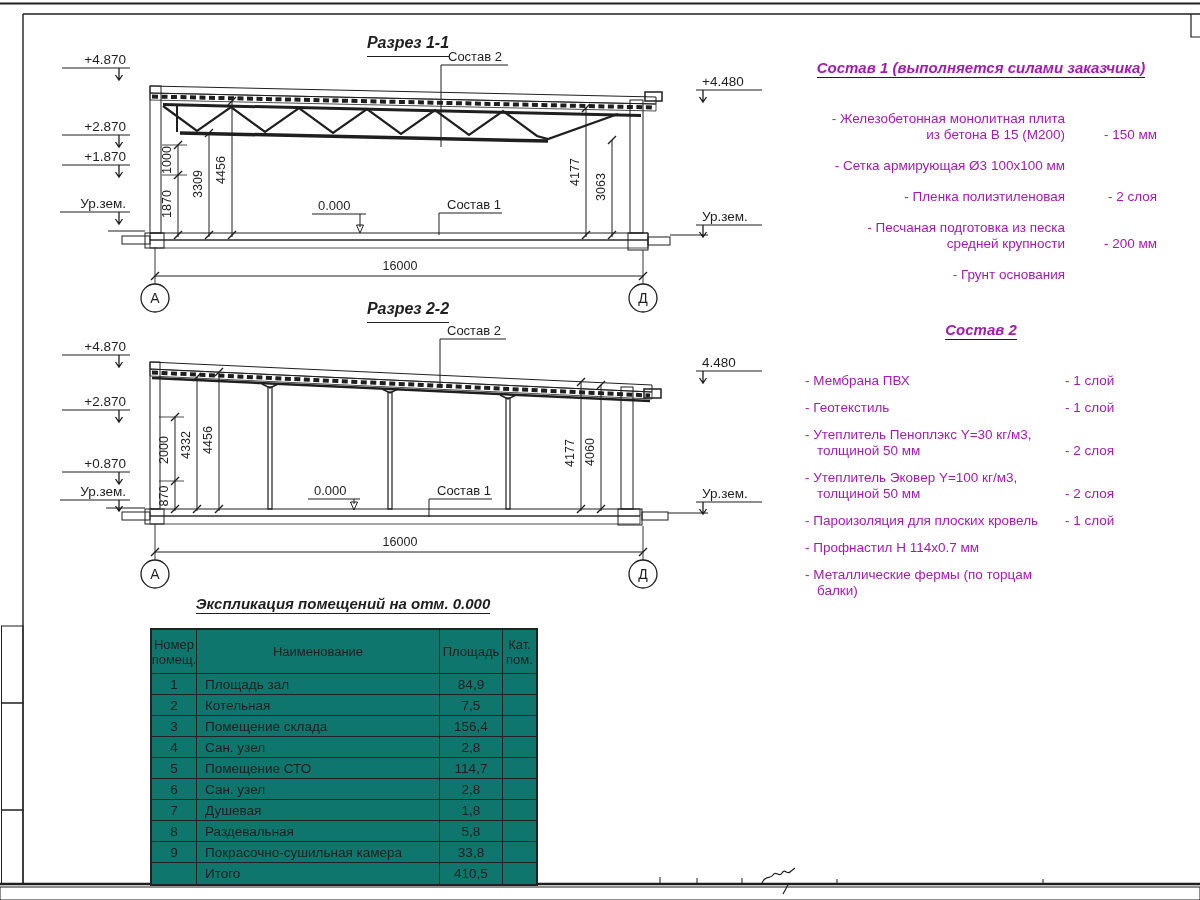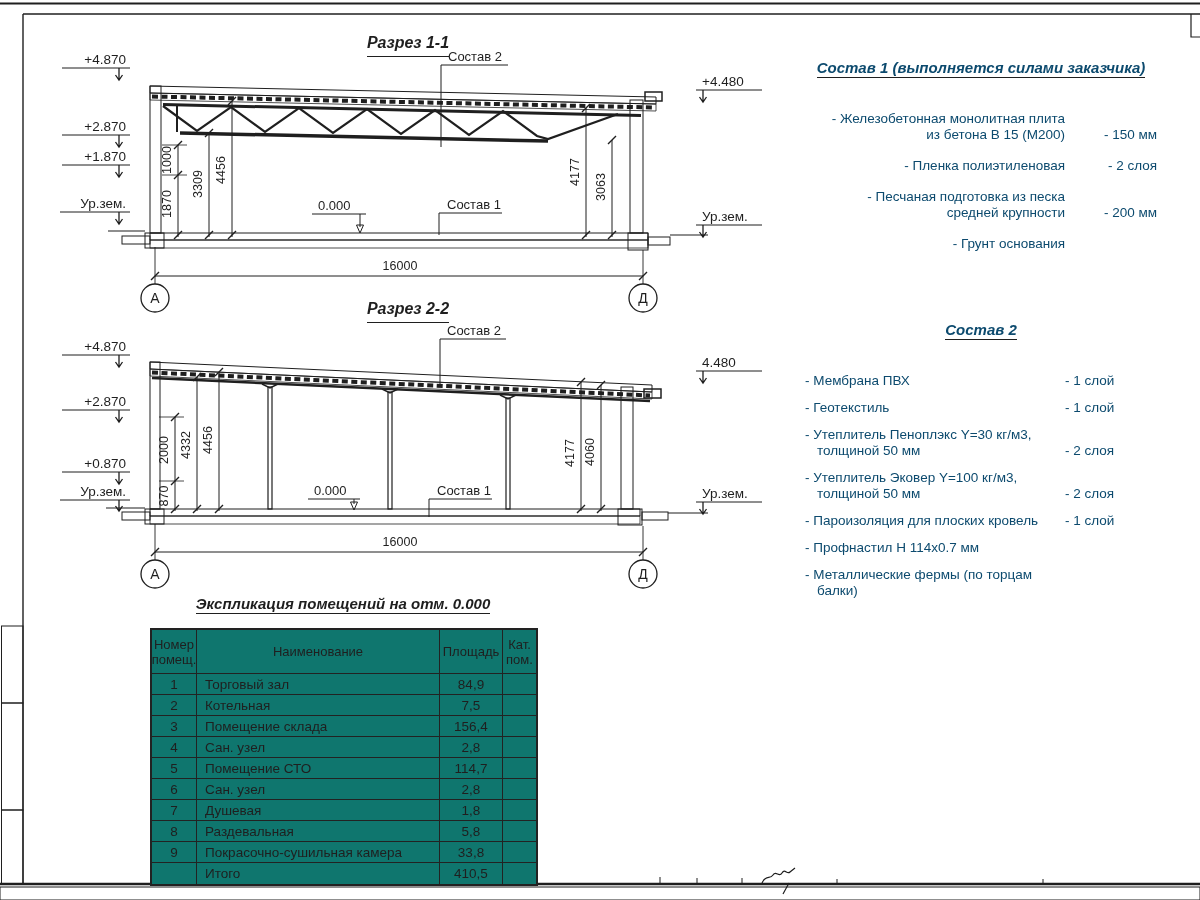--- a/index.html
+++ b/index.html
@@ -8,21 +8,21 @@
   .page *{box-sizing:border-box;}
   svg.linework{position:absolute;left:0;top:0;}
   svg text{font-family:"Liberation Sans",sans-serif;fill:#1f1f1f;}
   svg .dim{font-size:12.5px;}
   svg .elev{font-size:13.5px;}
   svg .call{font-size:13px;}
   svg .axl{font-size:14px;}
   svg line,svg path,svg polyline,svg polygon,svg rect,svg circle{stroke:#1f1f1f;fill:none;}
   .sec-title{position:absolute;text-align:center;font-size:16px;font-weight:bold;font-style:italic;}
   .sec-title span{display:inline-block;border-bottom:1.6px solid #1f1f1f;padding-bottom:4px;}
-  .sostav{position:absolute;width:352px;font-size:13.5px;line-height:16px;color:#0c4a6e;}
+  .sostav{position:absolute;width:352px;font-size:13.5px;line-height:16px;color:#a21caf;}
   .sostav .sttl{text-align:center;font-size:15px;font-weight:bold;font-style:italic;margin-bottom:33px;}
   .sostav .sttl span{display:inline-block;border-bottom:1.5px solid #1f1f1f;padding-bottom:1px;}
   .srow{display:flex;align-items:flex-end;}
   .sostav1 .srow{margin-bottom:15px;text-align:right;}
   .sostav2 .srow{margin-bottom:11px;}
   .sname{flex:1;white-space:pre-line;padding-left:12px;text-indent:-12px;}
   .sval{width:92px;flex:none;white-space:nowrap;}
   .tbl-title{position:absolute;left:150px;top:595px;width:386px;text-align:center;
              font-size:15px;font-weight:bold;font-style:italic;}
   .tbl-title span{display:inline-block;border-bottom:1.5px solid #1f1f1f;padding-bottom:1px;}
@@ -310,20 +310,24 @@
 </div>
 
 <div class="sostav sostav1" style="left:805px;top:60px;">
   <div class="sttl"><span>Состав 1 (выполняется силами заказчика)</span></div>
   <div class="srow">
     <div class="sname">- Железобетонная монолитная плита
 из бетона В 15 (М200)</div>
     <div class="sval">- 150 мм</div>
   </div>
   <div class="srow">
+    <div class="sname">- Сетка армирующая Ø3 100х100 мм</div>
+    <div class="sval"></div>
+  </div>
+  <div class="srow">
     <div class="sname">- Пленка полиэтиленовая</div>
     <div class="sval">- 2 слоя</div>
   </div>
   <div class="srow">
     <div class="sname">- Песчаная подготовка из песка
 средней крупности</div>
     <div class="sval">- 200 мм</div>
   </div>
   <div class="srow">
     <div class="sname">- Грунт основания</div>
@@ -371,21 +375,21 @@
 
 <div class="tbl">
   <div class="tc hd">Номер
 помещ.</div>
   <div class="tc hd">Наименование</div>
   <div class="tc hd">Площадь</div>
   <div class="tc hd lastcol">Кат.
 пом.</div>
 
   <div class="tc rw">1</div>
-  <div class="tc rw nm">Торговый зал</div>
+  <div class="tc rw nm">Площадь зал</div>
   <div class="tc rw">84,9</div>
   <div class="tc rw lastcol"></div>
 
   <div class="tc rw">2</div>
   <div class="tc rw nm">Котельная</div>
   <div class="tc rw">7,5</div>
   <div class="tc rw lastcol"></div>
 
   <div class="tc rw">3</div>
   <div class="tc rw nm">Помещение склада</div>

